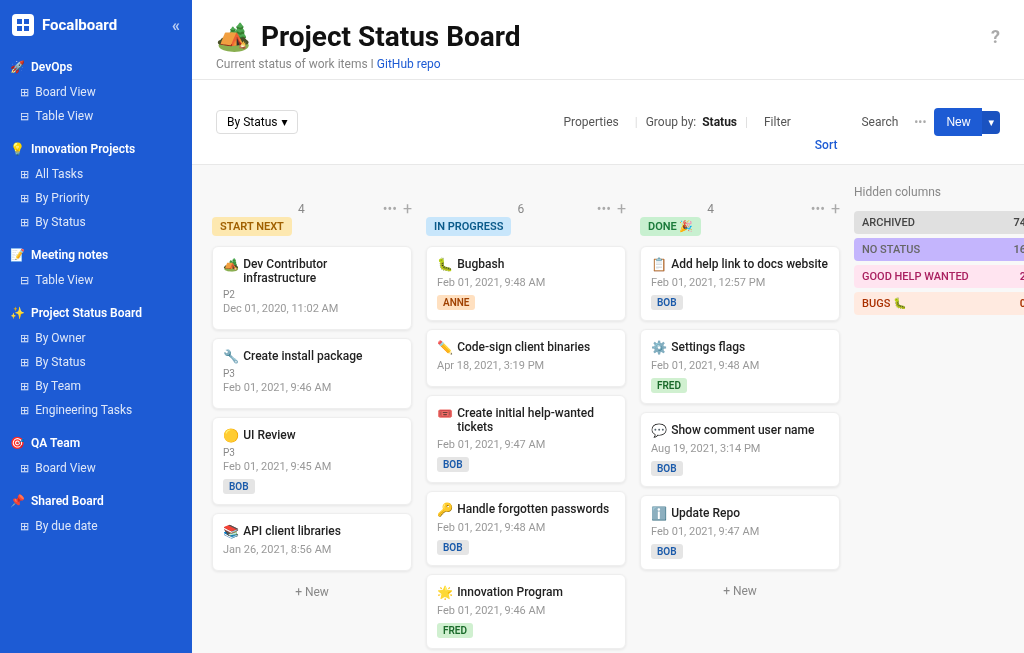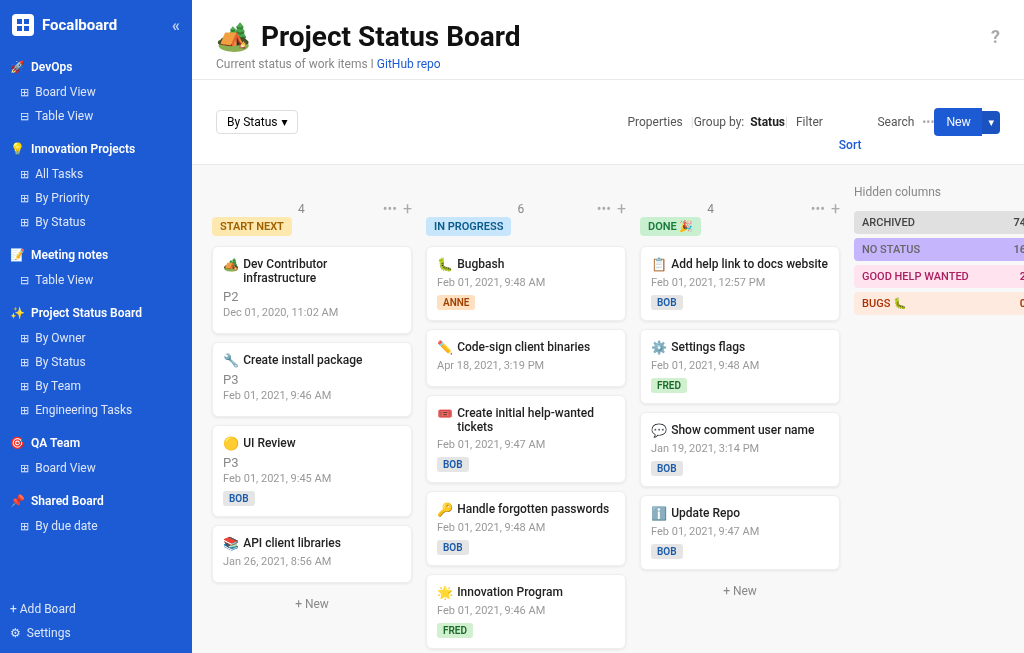--- a/index.html
+++ b/index.html
@@ -20,21 +20,21 @@
 
     
     .main { flex: 1; display: flex; flex-direction: column; overflow: hidden; background: #f8f8f8; }
     .main-header { padding: 20px 24px 8px; background: #fff; border-bottom: 1px solid #e8e8e8; }
     .main-title { display: flex; align-items: center; gap: 10px; font-size: 28px; font-weight: 700; color: #111; margin-bottom: 4px; }
     .main-subtitle { font-size: 12px; color: #888; margin-bottom: 0; }
     .main-subtitle a { color: #1d5bd4; text-decoration: none; }
 
     .toolbar { display: flex; align-items: center; padding: 8px 24px; background: #fff; border-bottom: 1px solid #e8e8e8; gap: 8px; }
     .by-status-btn { display: flex; align-items: center; gap: 4px; border: 1px solid #ddd; border-radius: 4px; padding: 4px 10px; font-size: 12px; cursor: pointer; background: #fff; }
-    .toolbar-right { margin-left: auto; display: flex; align-items: center; gap: 0; font-size: 12px; color: #555; }
+    .toolbar-right { margin-left: auto; display: flex; align-items: center; gap: 8px; font-size: 12px; color: #555; }
     .toolbar-btn { padding: 4px 8px; border-radius: 4px; cursor: pointer; }
     .toolbar-sort { color: #1d5bd4; font-weight: 500; margin-top: 46px; }
     .new-btn { display: flex; align-items: center; }
     .new-btn-main { background: #1d5bd4; color: #fff; border: none; padding: 7px 12px; border-radius: 4px 0 0 4px; cursor: pointer; font-size: 12px; font-weight: 500; }
     .new-btn-caret { background: #1a52c0; color: #fff; border: none; padding: 5px 6px; border-radius: 0 4px 4px 0; cursor: pointer; font-size: 11px; }
 
     
     .board { flex: 1; overflow-x: auto; overflow-y: auto; padding: 16px 20px; display: flex; gap: 14px; align-items: flex-start; }
 
     .column { width: 200px; flex-shrink: 0; }
@@ -43,21 +43,21 @@
     .badge-start { background: #fde8b0; color: #a06000; }
     .badge-progress { background: #c8e6fb; color: #0a5a8a; }
     .badge-done { background: #c8f0d0; color: #1a7a3a; }
     .col-count { font-size: 12px; color: #888; }
     .col-actions { margin-left: auto; display: flex; gap: 4px; color: #aaa; cursor: pointer; font-size: 14px; }
     .col-add { color: #aaa; cursor: pointer; font-size: 16px; }
 
     .card { background: #fff; border-radius: 6px; padding: 10px; margin-bottom: 8px; box-shadow: 0 1px 3px rgba(0,0,0,0.08); border: 1px solid #eee; }
     .card-title { font-size: 12px; font-weight: 500; color: #222; margin-bottom: 4px; display: flex; align-items: flex-start; gap: 4px; }
     .card-emoji { font-size: 13px; flex-shrink: 0; }
-    .card-priority { font-size: 13px; color: #888; margin-bottom: 2px; }
+    .card-priority { font-size: 10px; color: #888; margin-bottom: 2px; }
     .card-date { font-size: 11px; color: #999; margin-bottom: 4px; }
     .card-tag { display: inline-block; padding: 2px 6px; border-radius: 3px; font-size: 10px; font-weight: 600; margin-top: 2px; }
     .tag-bob { background: #e5e5e5; color: #1a5aaa; }
     .tag-anne { background: #ffe0c0; color: #a04000; text-align: center; }
     .tag-fred { background: #d0f0d0; color: #1a6a2a; }
 
     .col-new-btn { text-align: center; color: #888; font-size: 12px; padding: 6px; cursor: pointer; border-radius: 4px; }
 
     
     .hidden-col { width: 180px; flex-shrink: 0; }
@@ -173,27 +173,20 @@
     <div class="sidebar-group-header">
       <span>📌</span>
       <span>Shared Board</span>
     </div>
     <div class="sidebar-item">
       <span class="item-icon">⊞</span>
       <span>By due date</span>
     </div>
   </div>
 
-  <div class="sidebar-bottom">
-    <div class="sidebar-add-board">+ Add Board</div>
-    <div class="sidebar-settings">
-      <span>⚙</span>
-      <span>Settings</span>
-    </div>
-  </div>
 </nav>
 
 <main class="main">
   <div class="main-header">
     <div class="main-title">
       <span>🏕️</span>
       <span>Project Status Board</span>
       <span style="margin-left:auto;font-size:18px;color:#aaa;cursor:pointer;">?</span>
     </div>
     <div class="main-subtitle">
@@ -348,21 +341,21 @@
             <span>Settings flags</span>
           </div>
         <div class="card-date">Feb 01, 2021, 9:48 AM</div>
         <span class="card-tag tag-fred">FRED</span>
       </div>
       <div class="card">
         <div class="card-title">
             <span class="card-emoji">💬</span>
             <span>Show comment user name</span>
           </div>
-        <div class="card-date">Jan 19, 2021, 3:14 PM</div>
+        <div class="card-date">Aug 19, 2021, 3:14 PM</div>
         <span class="card-tag tag-bob">BOB</span>
       </div>
       <div class="card">
         <div class="card-title">
             <span class="card-emoji">ℹ️</span>
             <span>Update Repo</span>
           </div>
         <div class="card-date">Feb 01, 2021, 9:47 AM</div>
         <span class="card-tag tag-bob">BOB</span>
       </div>

